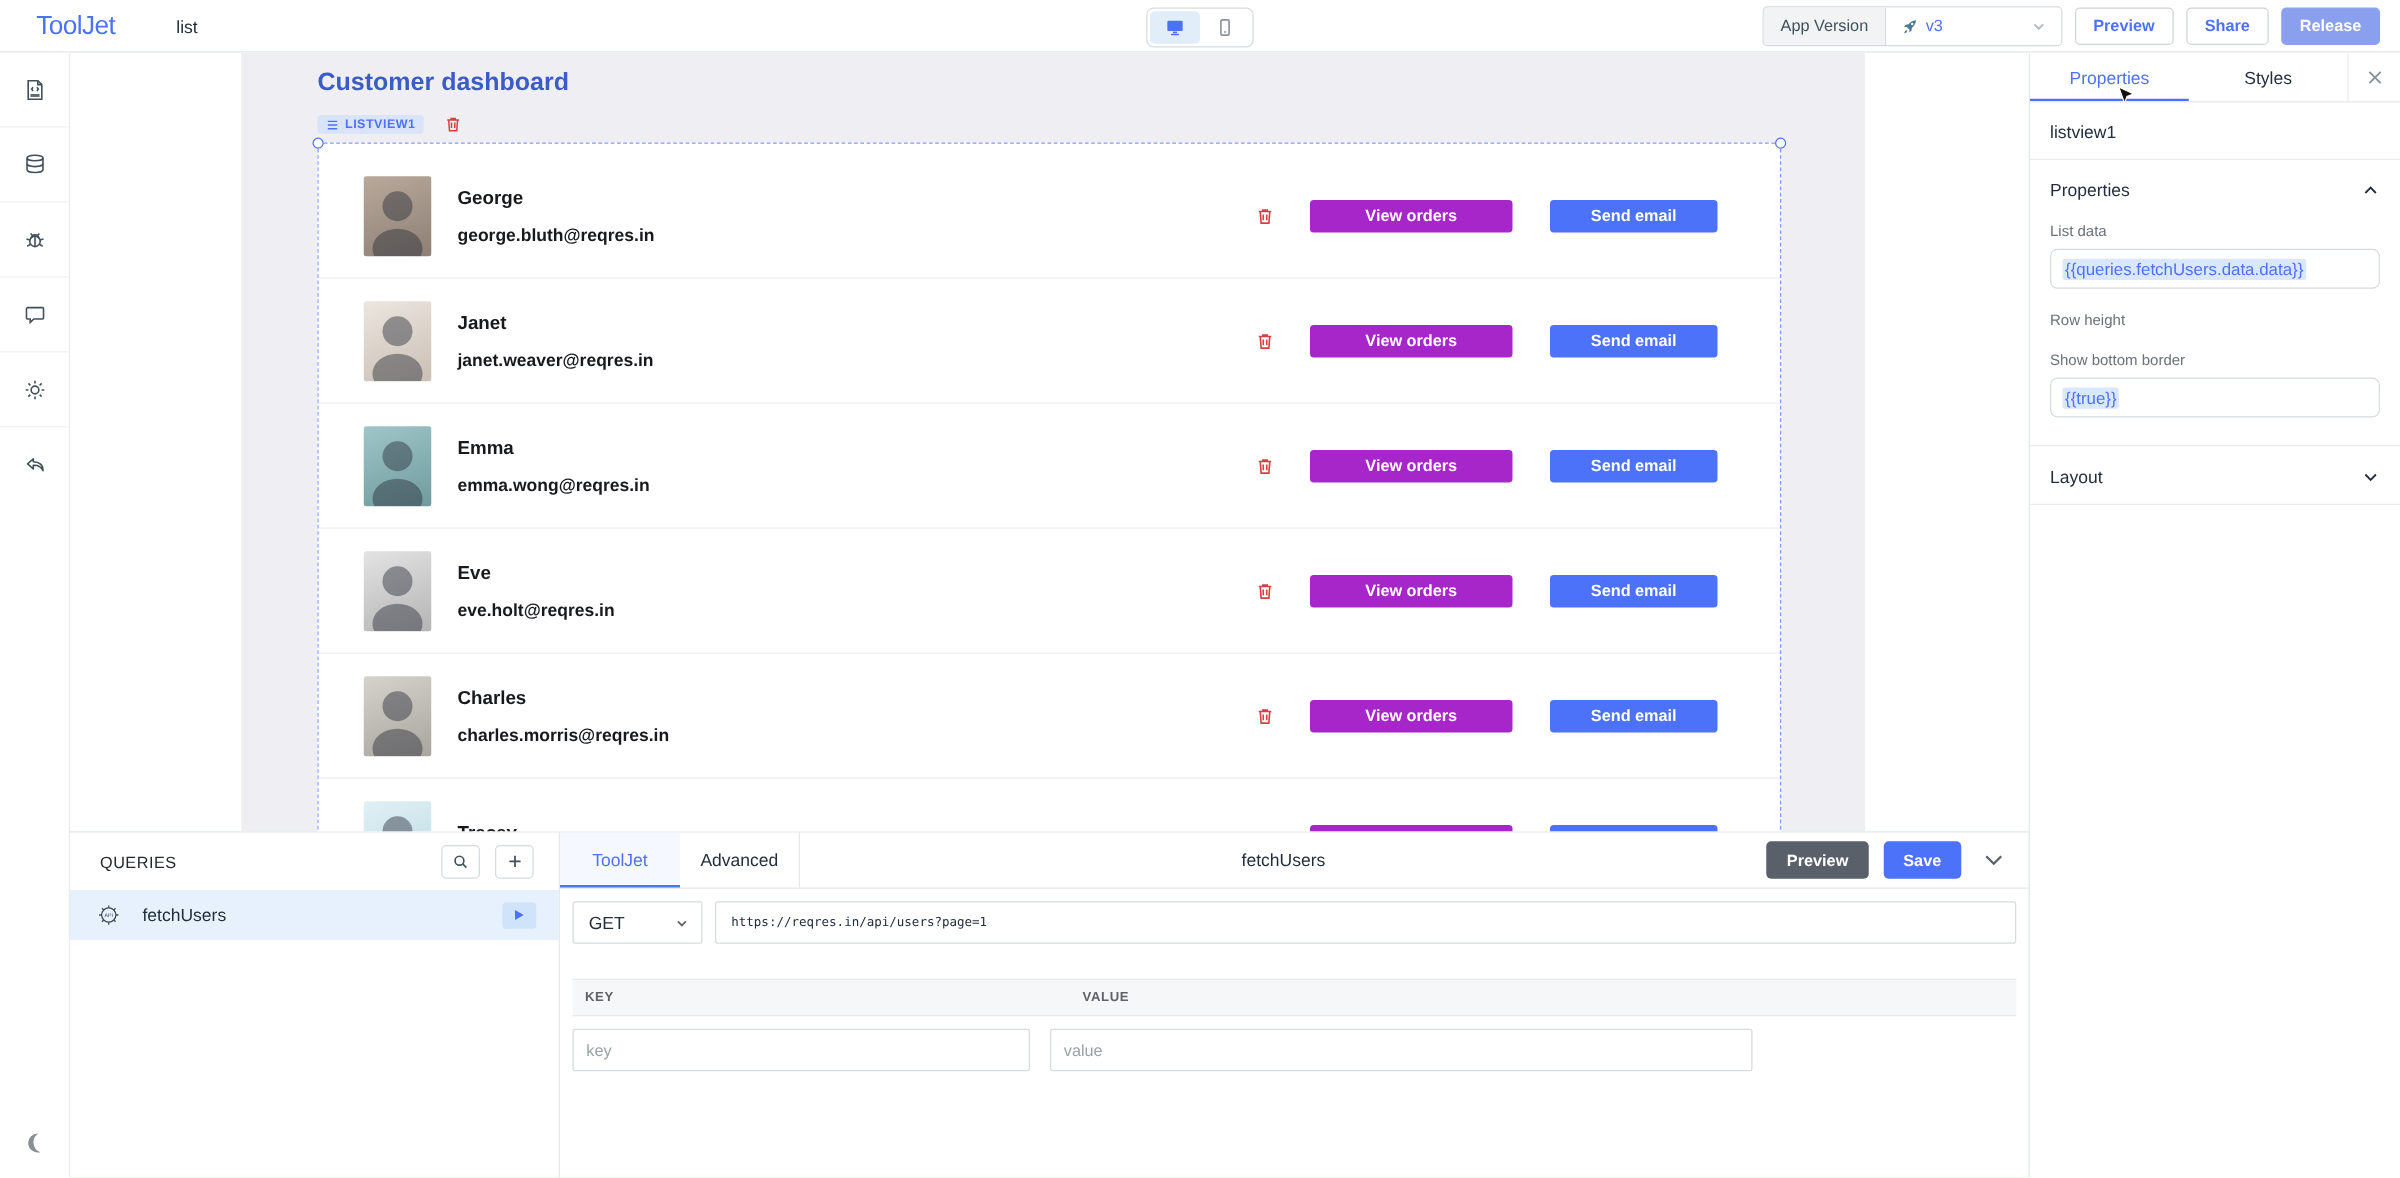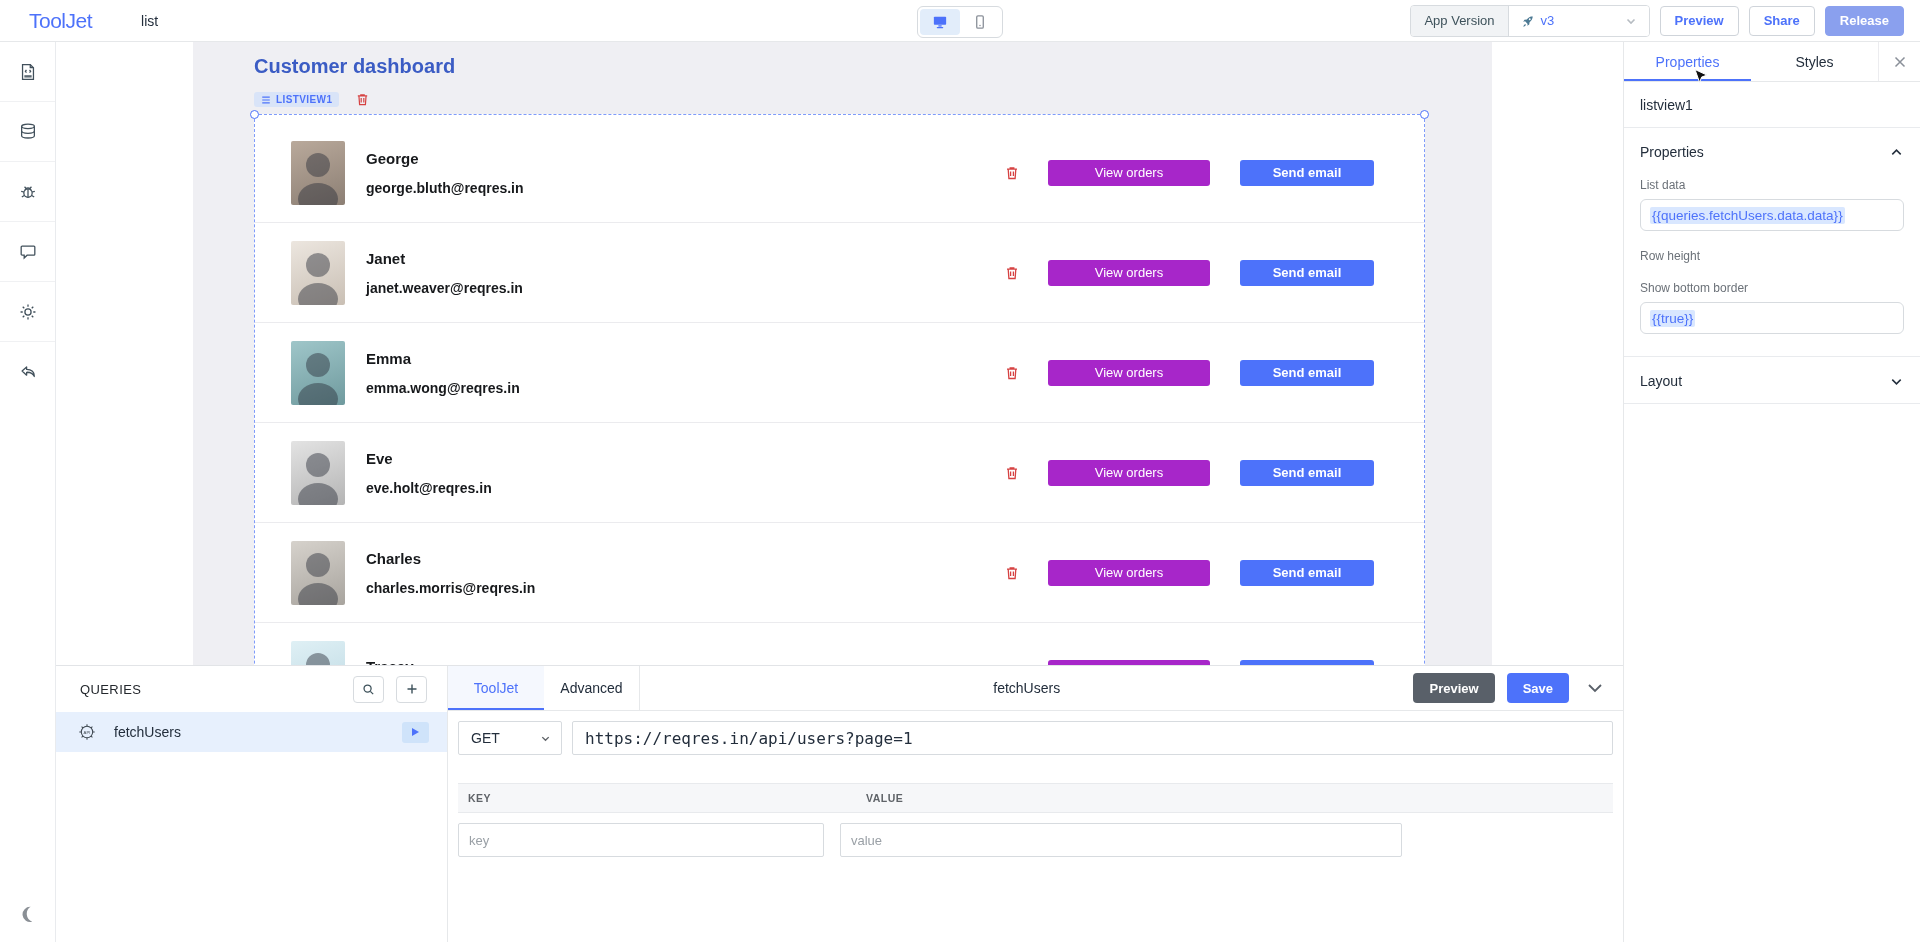--- a/index.html
+++ b/index.html
@@ -63,21 +63,21 @@
   .lv-row:nth-of-type(3) .avatar { background:linear-gradient(160deg,#9fc6c9,#6f9a9e); }
   .lv-row:nth-of-type(4) .avatar { background:linear-gradient(160deg,#e3e3e3,#b4b4b4); }
   .lv-row:nth-of-type(5) .avatar { background:linear-gradient(160deg,#d6d2cc,#a8a49e); }
   .lv-row:nth-of-type(6) .avatar { background:linear-gradient(160deg,#dff0f5,#bcd8e2); }
   .person-fill { fill:rgba(40,45,55,0.45); }
   .names { display:flex; flex-direction:column; gap:13px;font-weight:bold; }
   .row-name { font-size:15px; color:#17191c; }
   .row-email { font-size:14px; color:#17191c; }
   .row-trash { margin-left:auto; color:#d64242; display:flex; cursor:pointer; }
   .btn-vo { margin-left:28px; width:162px; height:26px; background:#a726c9; color:#fff; border:none;
-    border-radius:3px; font-size:13px; font-weight:400; cursor:pointer; font-family:inherit; }
+    border-radius:3px; font-size:13px; font-weight:700; cursor:pointer; font-family:inherit; }
   .btn-se { margin-left:30px; width:134px; height:26px; background:#4d72fa; color:#fff; border:none;
     border-radius:3px; font-size:13px; font-weight:700; cursor:pointer; font-family:inherit; }
 
   
   .queries-panel { height:277px; border-top:1px solid #e2e4e7; display:flex; background:#fff; }
   .q-left { width:392px; border-right:1px solid #e6e8ea; display:flex; flex-direction:column; }
   .q-left-head { height:46px; display:flex; align-items:center; padding:0 20px 0 24px; }
   .q-title { font-size:13px; color:#24282d; letter-spacing:0.4px; }
   .q-head-btns { margin-left:auto; display:flex; gap:12px; }
   .icon-btn { width:31px; height:27px; border:1px solid #d7dbdf; border-radius:4px; background:#fff;
@@ -102,21 +102,21 @@
   .btn-qsave { height:30px; padding:0 16px; background:#4d72fa; color:#fff; border:none; border-radius:4px;
     font-size:13px; font-weight:600; cursor:pointer; font-family:inherit; }
   .collapse-caret { color:#596069; display:flex; cursor:pointer; margin-left:4px; }
 
   .q-edit-body { padding:10px 10px 0 10px; }
   .method-row { display:flex; gap:10px; }
   .method-select { width:104px; height:34px; border:1px solid #d7dbdf; border-radius:2px; display:flex;
     align-items:center; padding:0 10px 0 12px; font-size:14px; color:#232e3c; cursor:pointer; background:#fff; }
   .method-select .caret { margin-left:auto; color:#5f6368; display:flex; }
   .url-input { flex:1; height:34px; border:1px solid #d7dbdf; border-radius:2px; padding:0 12px;
-    font-size:16px; color:#232e3c; font-family:"DejaVu Sans Mono", monospace; outline:none; }
+    font-size:10px; color:#232e3c; font-family:"DejaVu Sans Mono", monospace; outline:none; }
   .req-tabs { display:flex; margin-top:12px; border-bottom:1px solid #ececf0; }
   .req-tab { width:100px; height:36px; display:flex; align-items:center; justify-content:center;
     font-size:14px; color:#232e3c; cursor:pointer; }
   .req-tab.active { color:#4d72fa; box-shadow:inset 0 -2px 0 #4d72fa; }
   .kv-head { margin-top:28px; height:30px; background:#f6f7f9; border-top:1px solid #e8eaed;
     border-bottom:1px solid #e8eaed; position:relative; }
   .kv-head span { position:absolute; top:8px; font-size:10.5px; font-weight:700; color:#5f6368;
     letter-spacing:0.5px; }
   .kv-key-h { left:10px; } .kv-val-h { left:408px; }
   .kv-inputs { margin-top:10px; display:flex; }

